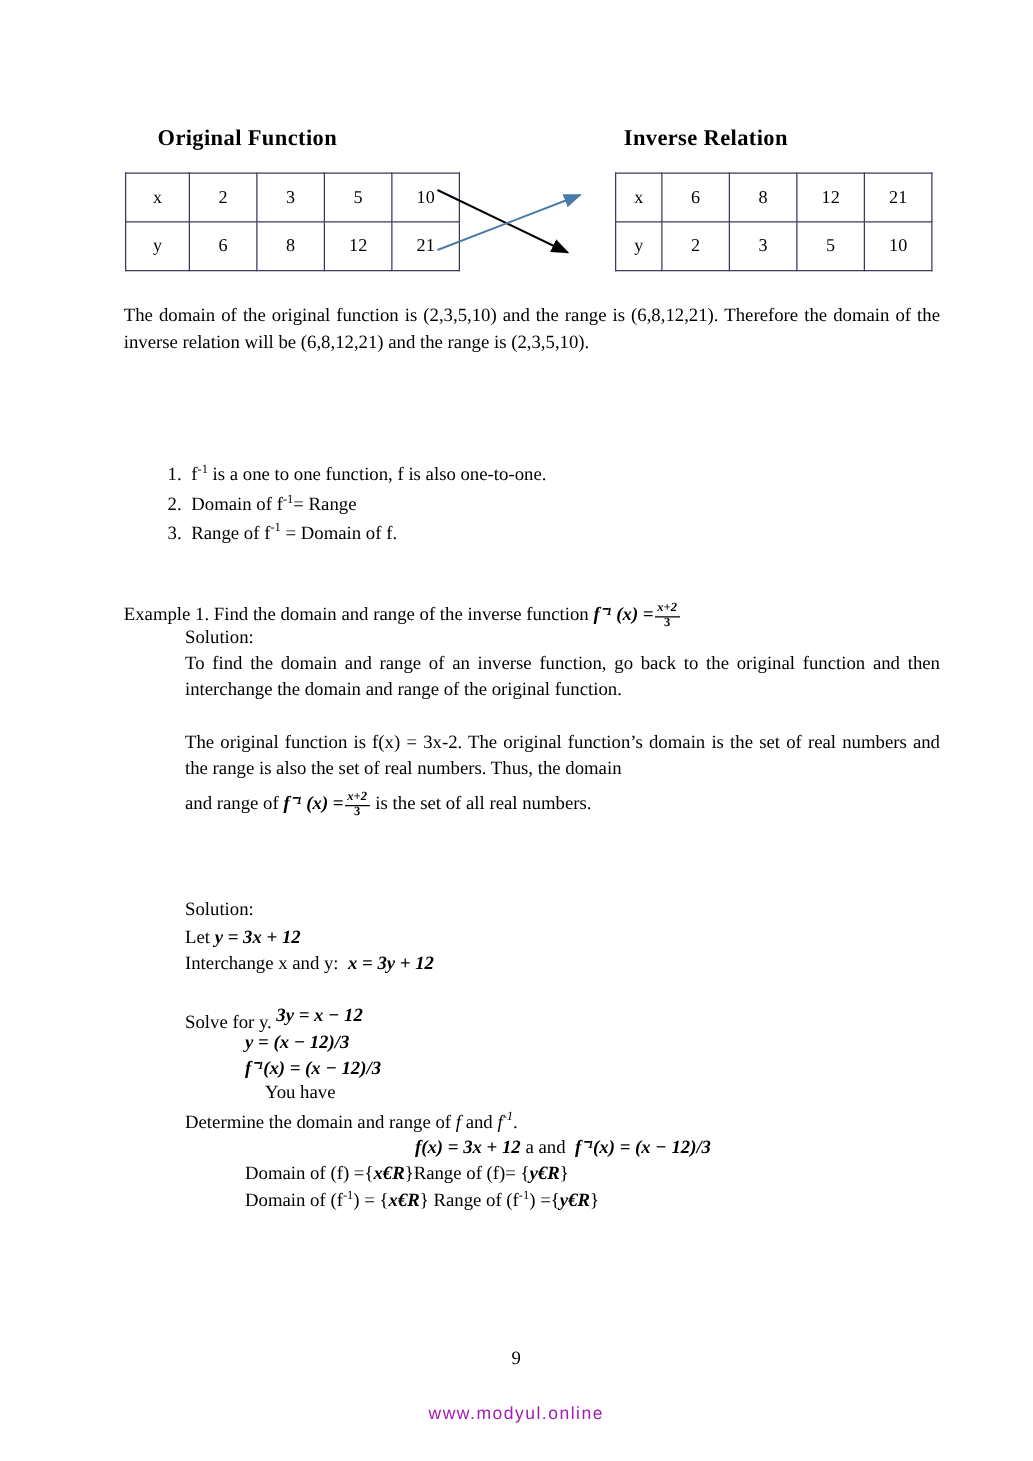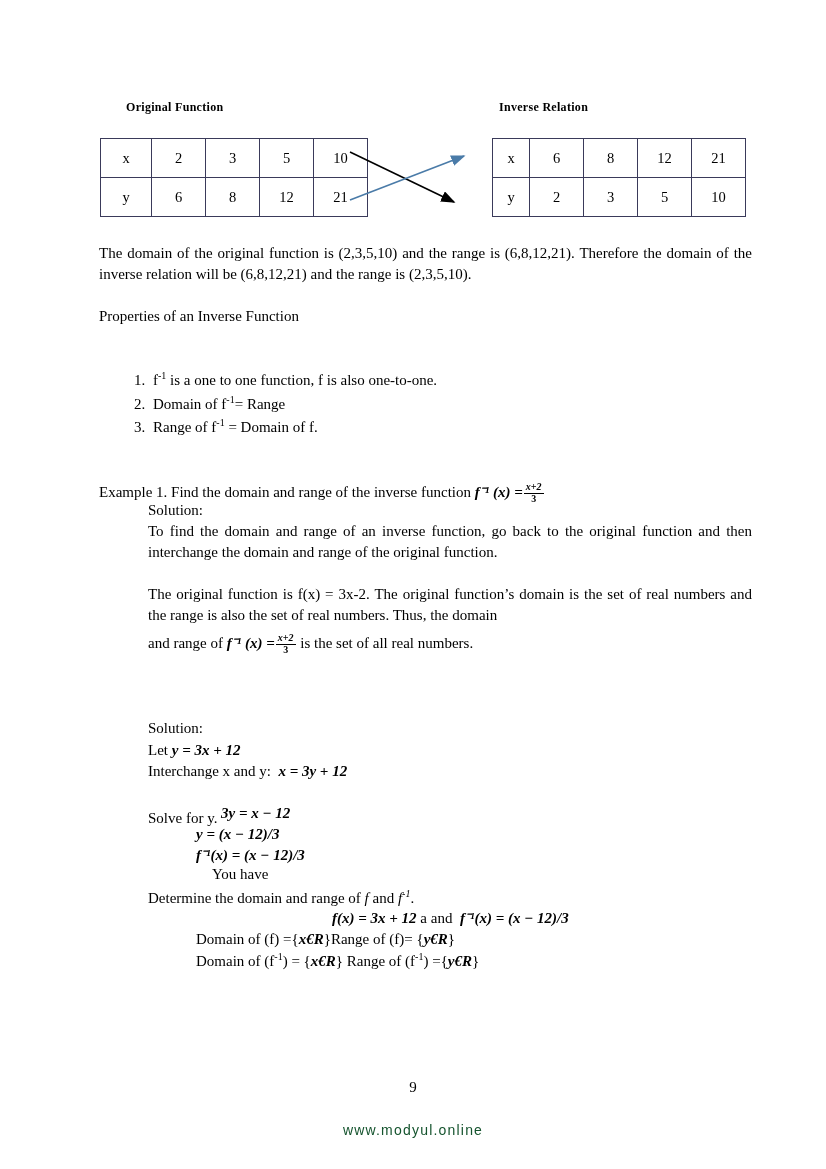--- a/index.html
+++ b/index.html
@@ -20,21 +20,21 @@
     left: 0; top: 0;
     width: 826px;
     height: 1169px;
   }
 
   
   .tbl-heading {
     position: absolute;
     font-family: "Liberation Serif", serif;
     font-weight: bold;
-    font-size: 12px;
+    font-size: 18px;
     letter-spacing: 0.3px;
   }
   #heading-original { left: 126px; top: 100px; }
   #heading-inverse  { left: 499px; top: 100px; }
 
   
   table.fn-table {
     position: absolute;
     border-collapse: collapse;
     font-size: 14.5px;
@@ -140,21 +140,21 @@
     font-size: 15px;
     font-family: "Liberation Serif", serif;
   }
   #watermark {
     position: absolute;
     left: 0; top: 1122px;
     width: 826px;
     text-align: center;
     font-size: 14px;
     letter-spacing: 1.2px;
-    color: #14532d;
+    color: #a21caf;
     font-family: "Liberation Sans", sans-serif;
   }
 </style>
 </head>
 <body>
 
 <div class="page">
 
   <div class="tbl-heading" id="heading-original">Original Function</div>
   <div class="tbl-heading" id="heading-inverse">Inverse Relation</div>
@@ -205,21 +205,20 @@
       <marker id="arrowhead-blue" markerWidth="9" markerHeight="7" refX="8" refY="3.5" orient="auto">
         <polygon points="0 0, 9 3.5, 0 7" fill="#4a7ba8"></polygon>
       </marker>
     </defs>
     <line x1="6" y1="14" x2="110" y2="64" stroke="#000000" stroke-width="1.6" marker-end="url(#arrowhead-dark)"></line>
     <line x1="6" y1="62" x2="120" y2="18" stroke="#4a7ba8" stroke-width="1.6" marker-end="url(#arrowhead-blue)"></line>
   </svg>
 
   <div class="para" id="para-domain">The domain of the original function is (2,3,5,10) and the range is (6,8,12,21). Therefore the domain of the inverse relation will be (6,8,12,21) and the range is (2,3,5,10).</div>
 
-  <div class="para" id="para-properties">Properties of an Inverse Function</div>
 
 
   <ol class="props">
     <li><span>f</span><sup class="sm">-1</sup><span> is a one to one function, f is also one-to-one.</span></li>
     <li><span>Domain of f</span><sup class="sm">-1</sup><span>= Range</span></li>
     <li><span>Range of f</span><sup class="sm">-1</sup><span> = Domain of f.</span></li>
   </ol>
 
   <div class="para" id="ex1-line"><span>Example 1. Find the domain and range of the inverse function</span> <b class="mth">f⁻¹ (x) =</b><span class="frac"><span class="num">x+2</span><span class="den">3</span></span></div>
 

